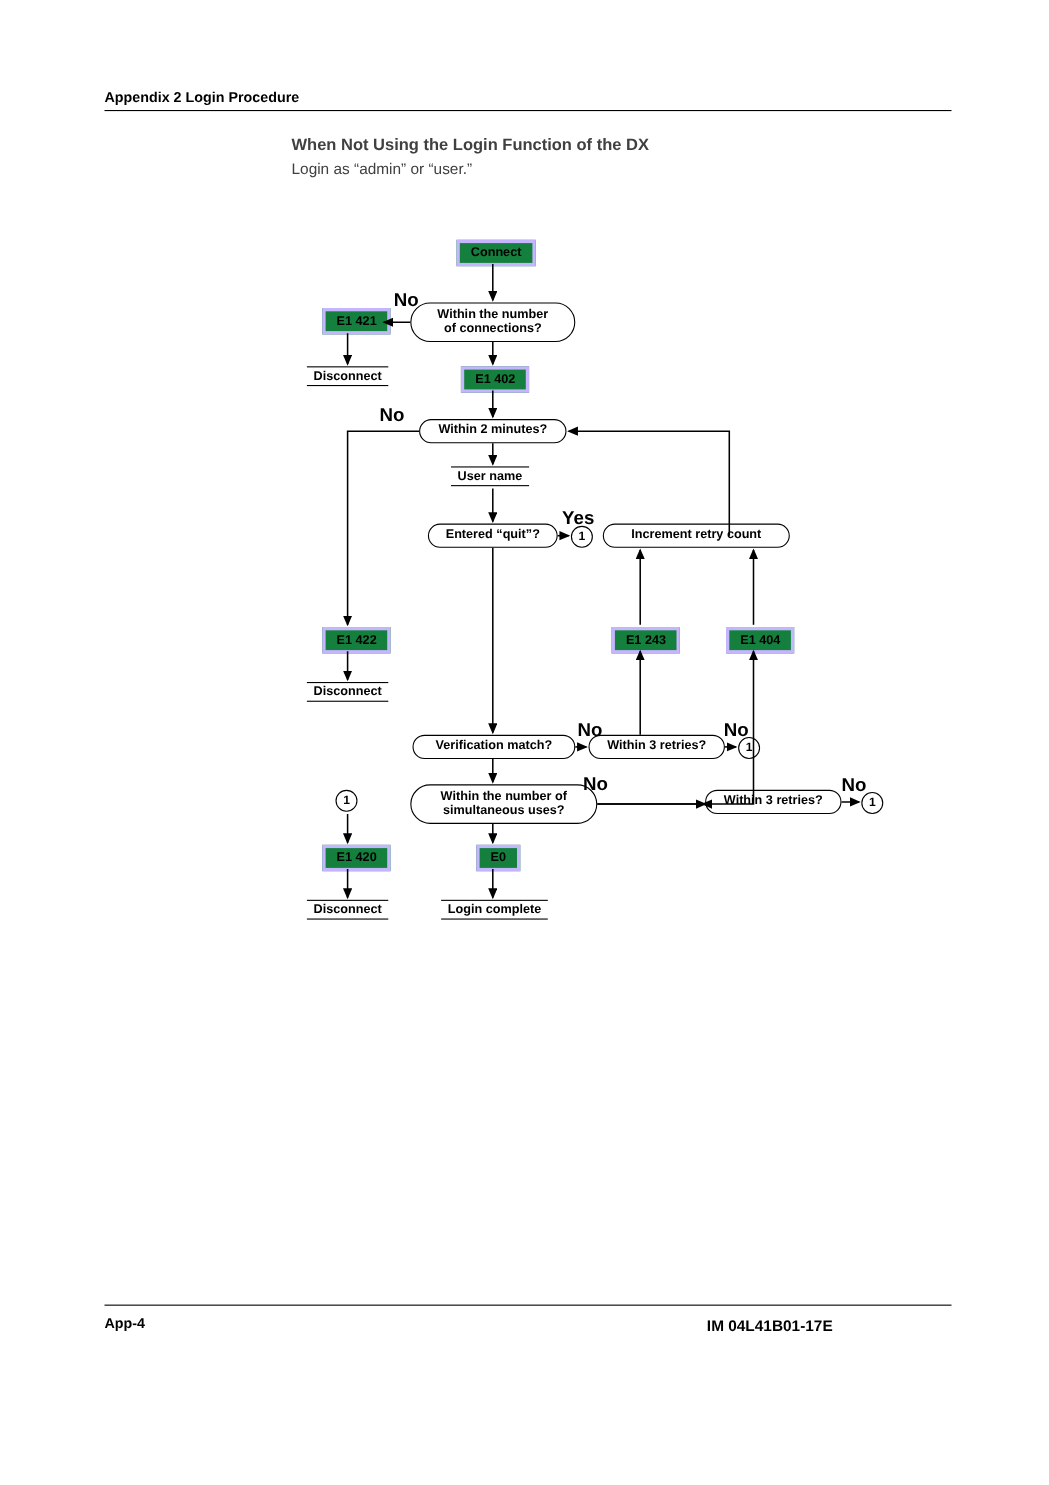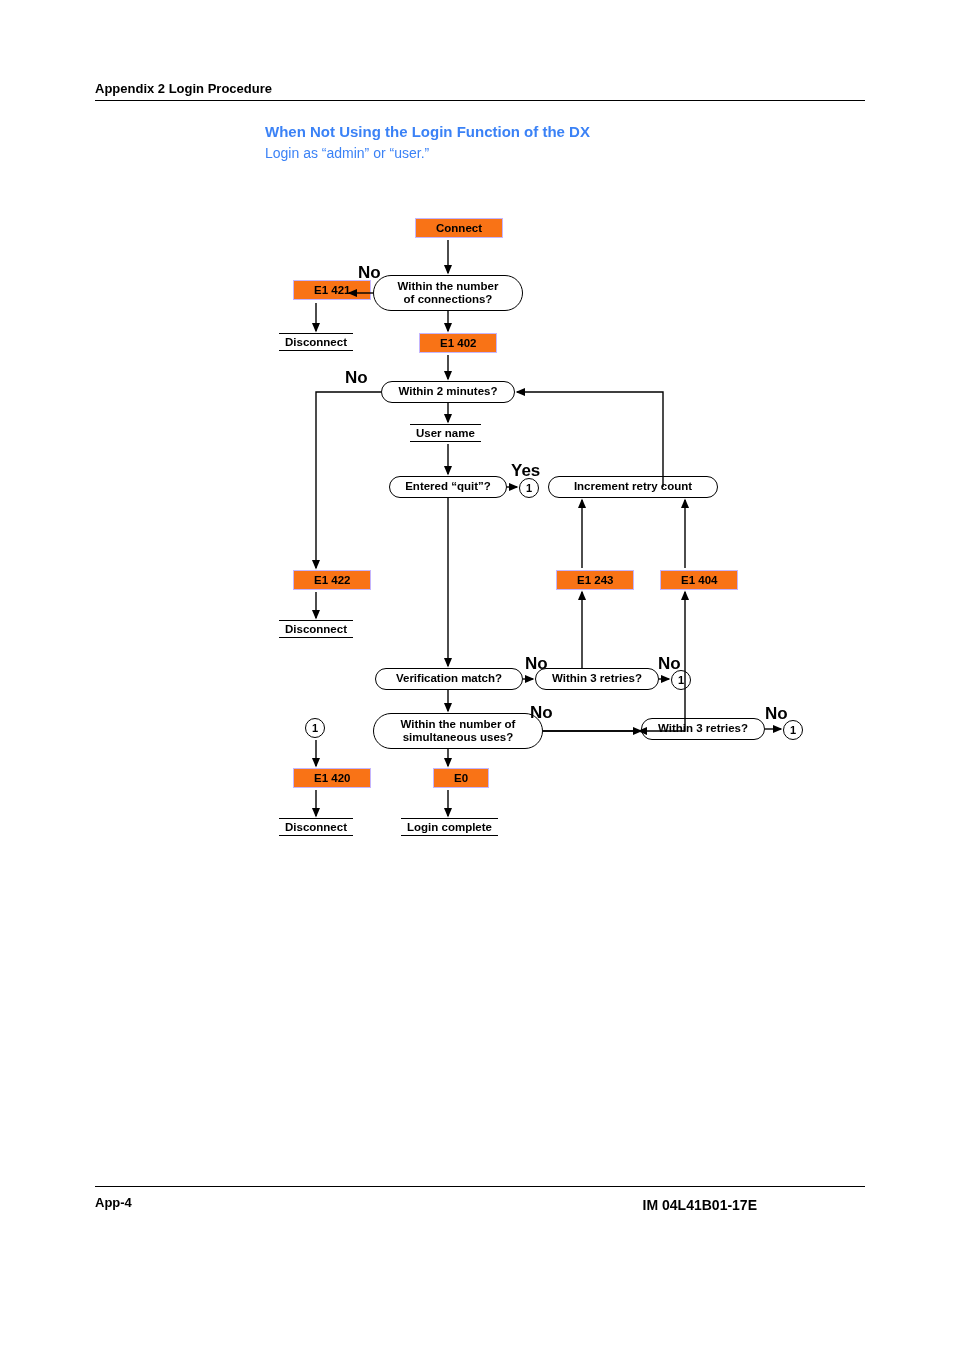--- a/index.html
+++ b/index.html
@@ -7,27 +7,27 @@
     font-family: Arial, Helvetica, sans-serif;
     color: #000;
   }
   .page { width: 846px; height: 1350px; position: relative; box-sizing: border-box; }
   .rule { position: absolute; left: 95px; width: 770px; height: 1px; background: #000; }
   .header-rule { top: 100px; }
   .footer-rule { top: 1186px; }
   .section-header { position: absolute; left: 95px; top: 81px; font-size: 13px; font-weight: bold; }
   .page-num { position: absolute; left: 95px; top: 1195px; font-size: 13px; font-weight: bold; }
   .doc-id { position: absolute; right: 89px; top: 1197px; font-size: 14px; font-weight: bold; }
-  .body-text { position: absolute; left: 265px; right: 74px; top: 122px; font-size: 14px; color:#3b82f6; line-height: 1.35; }
+  .body-text { position: absolute; left: 265px; right: 74px; top: 122px; font-size: 14px; color:#404040; line-height: 1.35; }
   .body-text .title { font-weight: bold; font-size: 15px; margin-bottom: 2px; }
   .body-text ul { margin: 3px 0 0 2px; padding-left: 18px; }
   .body-text li { margin: 2px 0; }
   .figure { position: absolute; left: 265px; top: 218px; width: 560px; height: 640px; }
   .node { position: absolute; font-size: 11.5px; font-weight: bold; text-align: center; box-sizing: border-box; }
-  .process { border: 1px solid #c4b5fd; padding: 3px 20px; background: #f97316; }
+  .process { border: 3px solid #c4b5fd; padding: 3px 10px; background: #15803d; }
   .decision {
     position: absolute; font-size: 11.5px; font-weight: bold; text-align: center;
     border: 1px solid #000; padding: 3px 16px; background: #fff; border-radius: 999px;
     box-sizing: border-box; display:flex; align-items:center; justify-content:center; line-height:1.15;
   }
   .terminal { border: 1px solid #000; border-left:none; border-right:none; padding: 2px 6px; background:#fff; }
   .circle {
     position: absolute; width: 18px; height: 18px; border: 1.5px solid #000; border-radius: 50%;
     display: flex; align-items: center; justify-content: center; font-size: 11px; font-weight: bold; background:#fff;
   }

